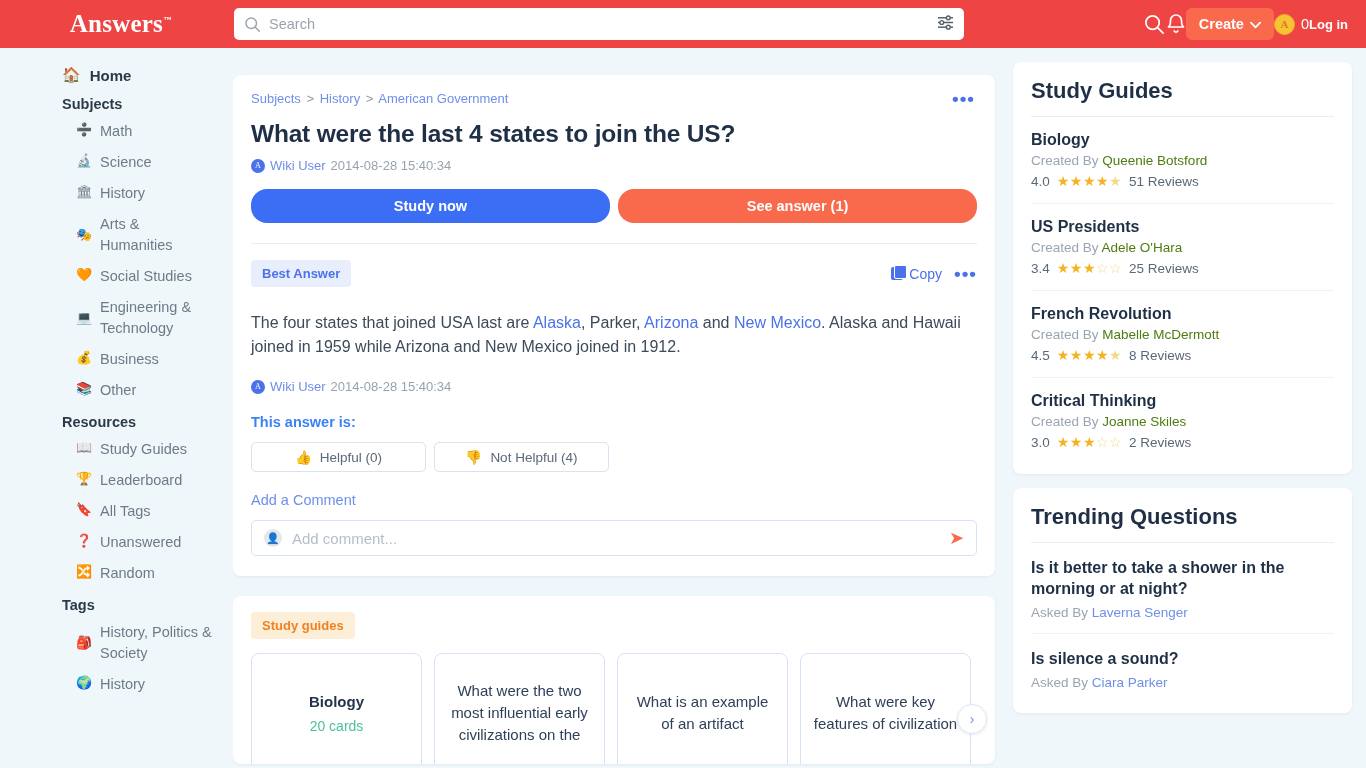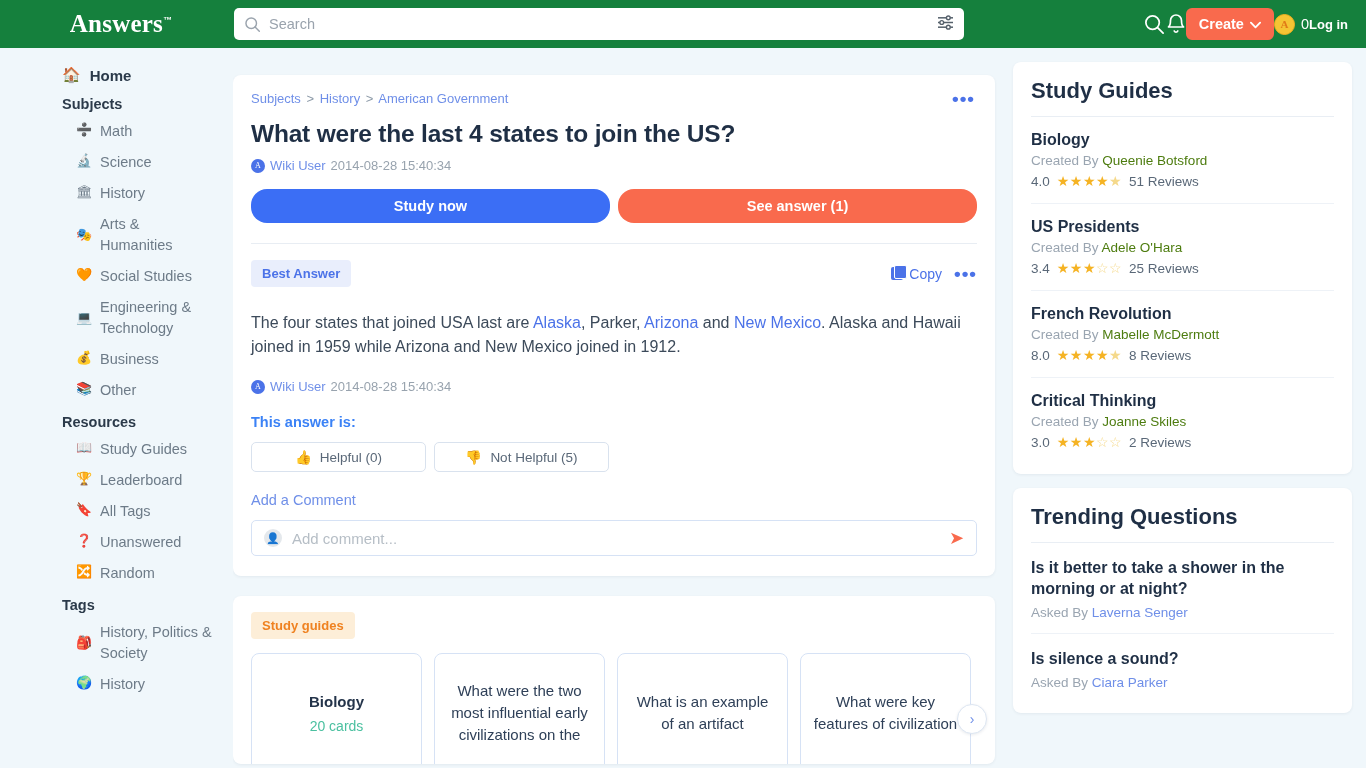--- a/index.html
+++ b/index.html
@@ -7,21 +7,21 @@
     width: 1366px; height: 768px;
     overflow: hidden;
     background: #f0f7fb;
     font-family: "Liberation Sans", sans-serif;
     color: #2b3a4a;
   }
 
   
   .header {
     height: 48px;
-    background: #15803d;
+    background: #ef4444;
     display: flex;
     align-items: center;
     padding: 0 18px 0 0;
     position: relative;
     z-index: 20;
   }
   .brand {
     width: 232px;
     display: flex;
     align-items: center;
@@ -447,21 +447,21 @@
 
       <div class="this-answer">This answer is:</div>
 
       <div class="voterow">
         <button class="votebtn helpful">
           <span>👍</span>
           <span>Helpful (0)</span>
         </button>
         <button class="votebtn nothelpful">
           <span>👎</span>
-          <span>Not Helpful (5)</span>
+          <span>Not Helpful (4)</span>
         </button>
       </div>
 
       <div class="addcomment">Add a Comment</div>
 
       <div class="commentbox">
         <span class="avatar-c">👤</span>
         <input value="" placeholder="Add comment..." style="">
         <span class="send">➤</span>
       </div>
@@ -514,21 +514,21 @@
           <span class="stars">★★★<span class="off">☆☆</span></span>
           <span>25 Reviews</span>
         </div>
       </div>
       <div class="guide-sep"></div>
 
       <div class="guide">
         <div class="gname">French Revolution</div>
         <div class="gcreated"><span>Created By</span> <a>Mabelle McDermott</a></div>
         <div class="grate">
-          <span>8.0</span>
+          <span>4.5</span>
           <span class="stars">★★★★<span class="off">★</span></span>
           <span>8 Reviews</span>
         </div>
       </div>
       <div class="guide-sep"></div>
 
       <div class="guide">
         <div class="gname">Critical Thinking</div>
         <div class="gcreated"><span>Created By</span> <a>Joanne Skiles</a></div>
         <div class="grate">

